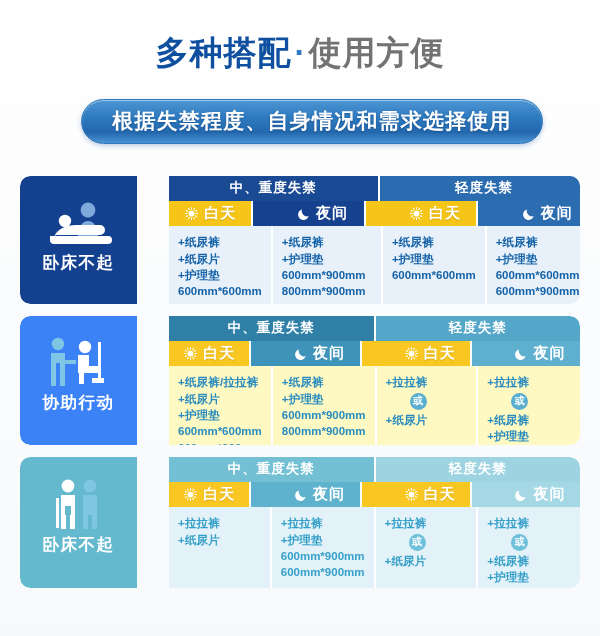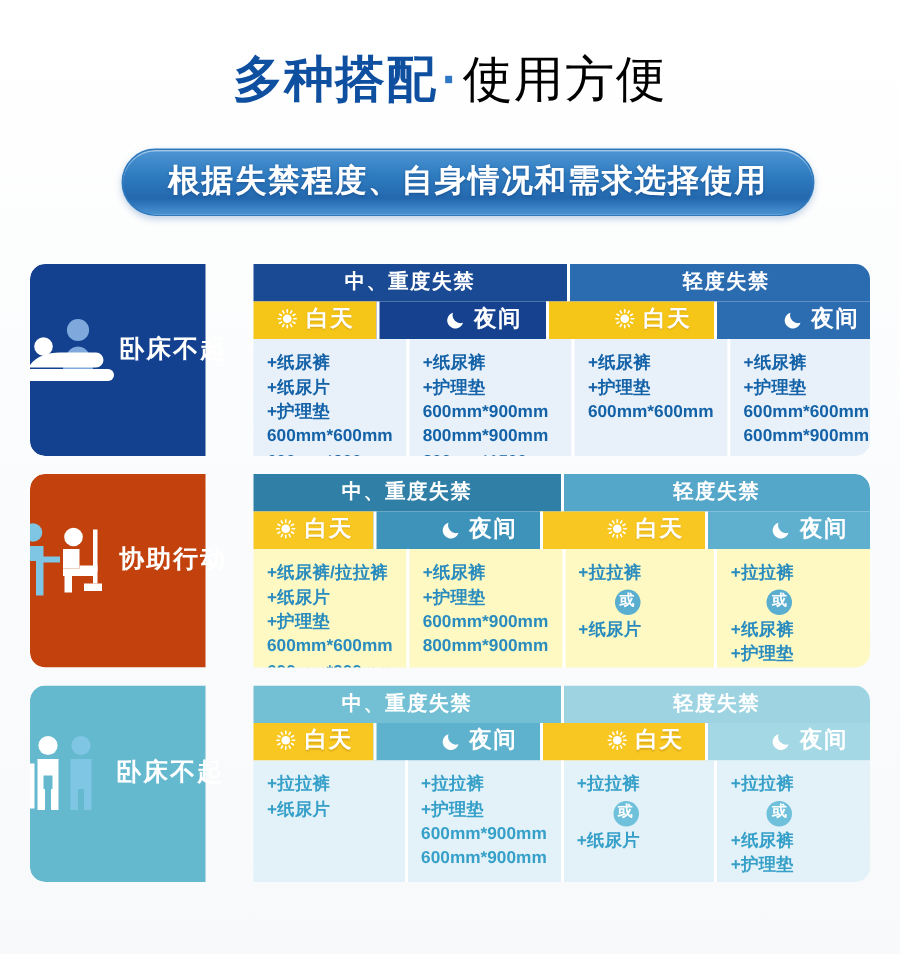--- a/index.html
+++ b/index.html
@@ -12,21 +12,21 @@
   }
   .page{position:relative;width:600px;height:636px;}
 
   
   .title{
     position:absolute;left:0;top:36px;width:600px;text-align:center;
     font-size:33px;font-weight:bold;line-height:1;white-space:nowrap;
   }
   .title .t-strong{color:#0e4fa0;letter-spacing:1px;}
   .title .t-dot{color:#2f78c4;font-weight:bold;margin:0 3px;}
-  .title .t-light{color:#000000;font-weight:normal;letter-spacing:1px;}
+  .title .t-light{color:#737373;font-weight:bold;letter-spacing:1px;}
 
   .pill-wrap{position:absolute;left:0;top:99px;width:600px;display:flex;justify-content:center;margin-left:12px;}
   .pill{
     display:inline-block;
     padding:9px 30px 11px;
     border-radius:26px;
     background:linear-gradient(180deg,#4f96d4 0%,#2f7cc0 38%,#2368ae 75%,#4a93d2 100%);
     box-shadow:0 2px 5px rgba(40,100,170,.30), inset 0 1px 0 rgba(255,255,255,.45);
     color:#ffffff;font-size:21px;font-weight:bold;letter-spacing:1.2px;
     white-space:nowrap;line-height:1.1;
@@ -34,21 +34,21 @@
     border:1px solid #2f79bd;
   }
 
   
   .rows{position:absolute;left:20px;top:176px;width:560px;}
   .row{display:flex;margin-bottom:12px;border-radius:10px;overflow:hidden;}
 
   .icon-panel{
     width:117px;flex:0 0 117px;
     border-radius:10px 0 0 10px;
-    display:flex;flex-direction:row;align-items:center;justify-content:center;
+    display:flex;flex-direction:column;align-items:center;justify-content:center;
     padding-bottom:18px;box-sizing:border-box;
   }
   .icon-art{height:56px;display:flex;align-items:flex-end;justify-content:center;margin-bottom:2px;}
   .icon-label{
     color:#ffffff;font-size:16.5px;font-weight:bold;letter-spacing:1.5px;
     line-height:1;margin-top:4px;white-space:nowrap;
   }
 
   .grid{flex:1;display:flex;flex-direction:column;margin-left:32px;}
   .grp-head{display:flex;}
@@ -87,21 +87,21 @@
   .row1 .grp-cell.a{background:#1a4a93;}
   .row1 .grp-cell.b{background:#2b6bb0;}
   .row1 .sub-cell.day{background:#f5c518;color:#ffffff;text-shadow:0 1px 1px rgba(150,110,0,.35);}
   .row1 .sub-cell.night{background:#15418e;color:#ffffff;}
   .row1 .sub-cell.day2{background:#f5c518;color:#ffffff;text-shadow:0 1px 1px rgba(150,110,0,.35);}
   .row1 .sub-cell.night2{background:#2c6cb1;color:#ffffff;}
   .row1 .cell{background:#e8f1f9;color:#1462a8;}
   .row1 .cell.last{border-radius:0 0 10px 0;}
 
   
-  .row2 .icon-panel{background:#c2410c;}
+  .row2 .icon-panel{background:#3b82f6;}
   .row2 .grp-cell.a{background:#2f7fa6;}
   .row2 .grp-cell.b{background:#54a7c9;}
   .row2 .sub-cell.day{background:#f8c722;color:#ffffff;text-shadow:0 1px 1px rgba(150,110,0,.3);}
   .row2 .sub-cell.night{background:#3d93ba;color:#ffffff;}
   .row2 .sub-cell.day2{background:#f8c722;color:#ffffff;text-shadow:0 1px 1px rgba(150,110,0,.3);}
   .row2 .sub-cell.night2{background:#5fb0cf;color:#ffffff;}
   .row2 .cell{background:#fef9c3;color:#2a8cbe;}
   .row2 .cell.last{border-radius:0 0 10px 0;}
   .row2 .or-badge{background:#5aaed0;}
 

